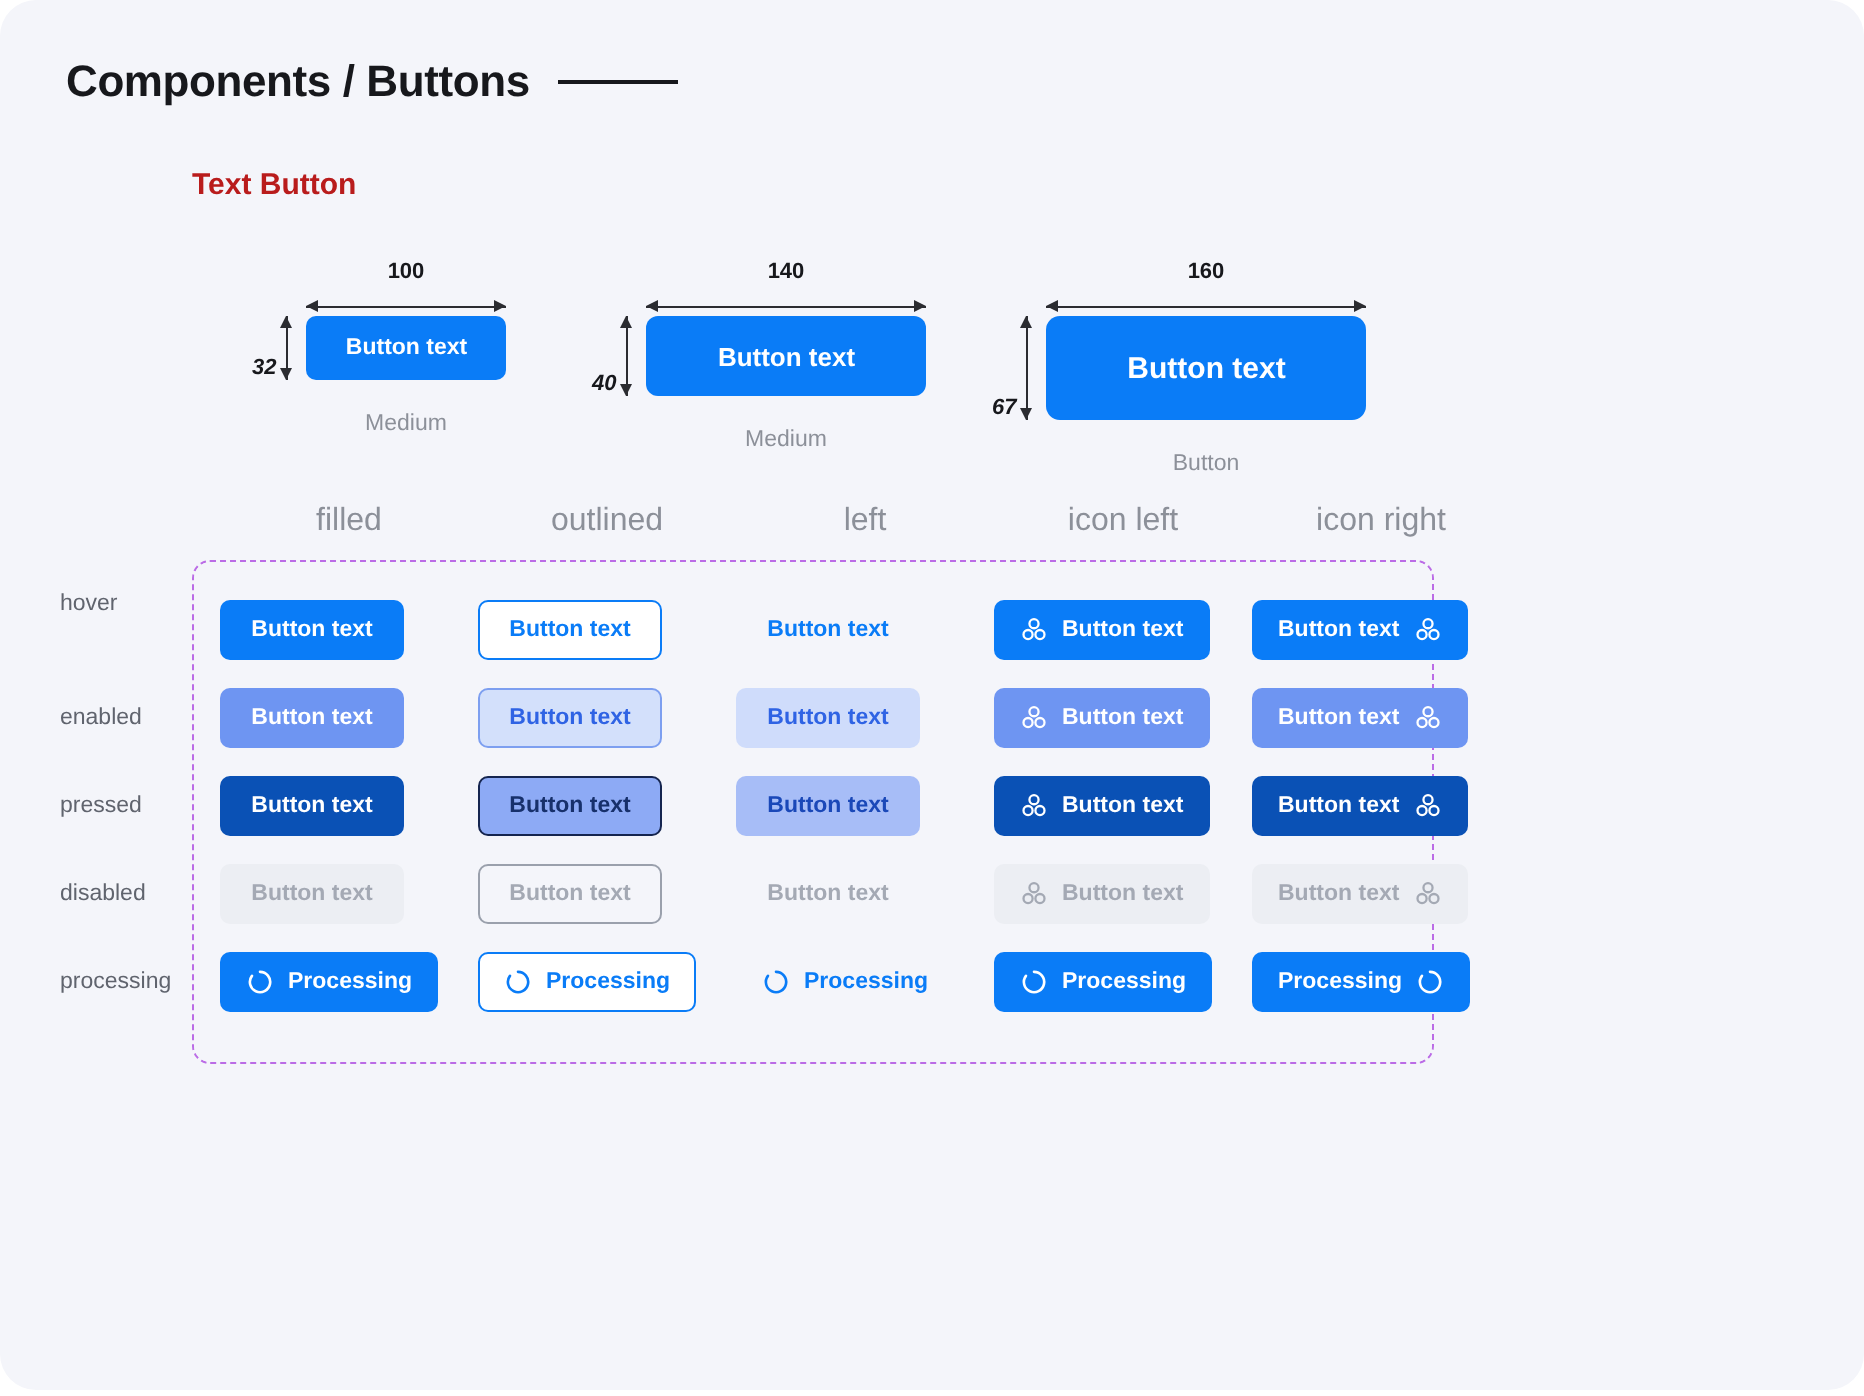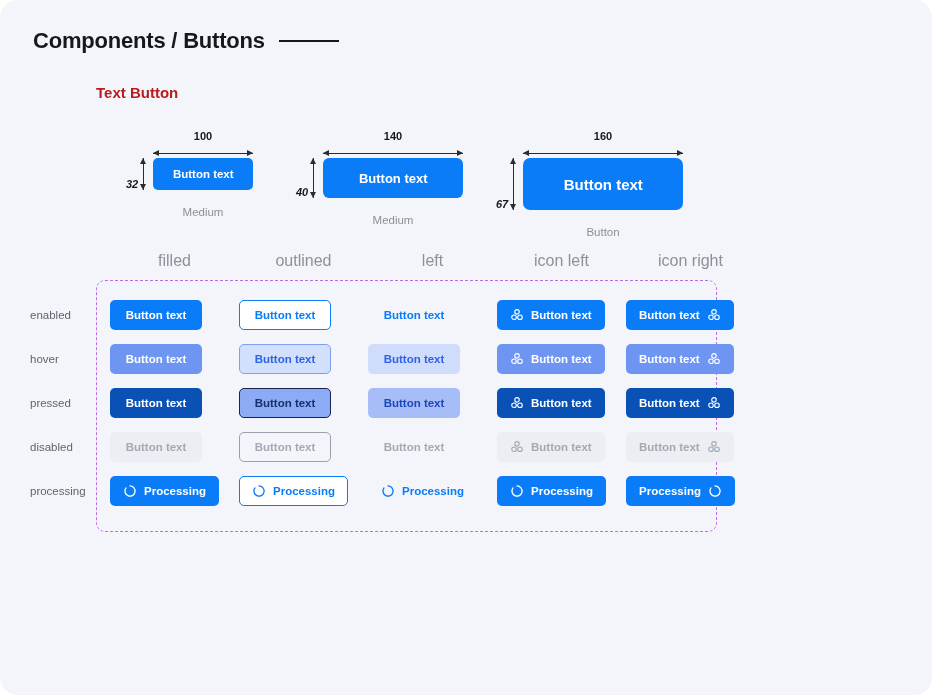--- a/index.html
+++ b/index.html
@@ -351,22 +351,22 @@
       <div class="col-head">filled</div>
       <div class="col-head">outlined</div>
       <div class="col-head">left</div>
       <div class="col-head">icon left</div>
       <div class="col-head">icon right</div>
     </div>
 
     <div class="dashed-box"></div>
 
     <div class="row-labels">
+      <div class="row-label">hover</div>
       <div class="row-label r0">enabled</div>
-      <div class="row-label">hover</div>
       <div class="row-label">pressed</div>
       <div class="row-label">disabled</div>
       <div class="row-label">processing</div>
     </div>
 
     <div class="rows">
 
       <div class="mrow">
         <div class="cell">
           <button class="btn v-filled s-enabled">

